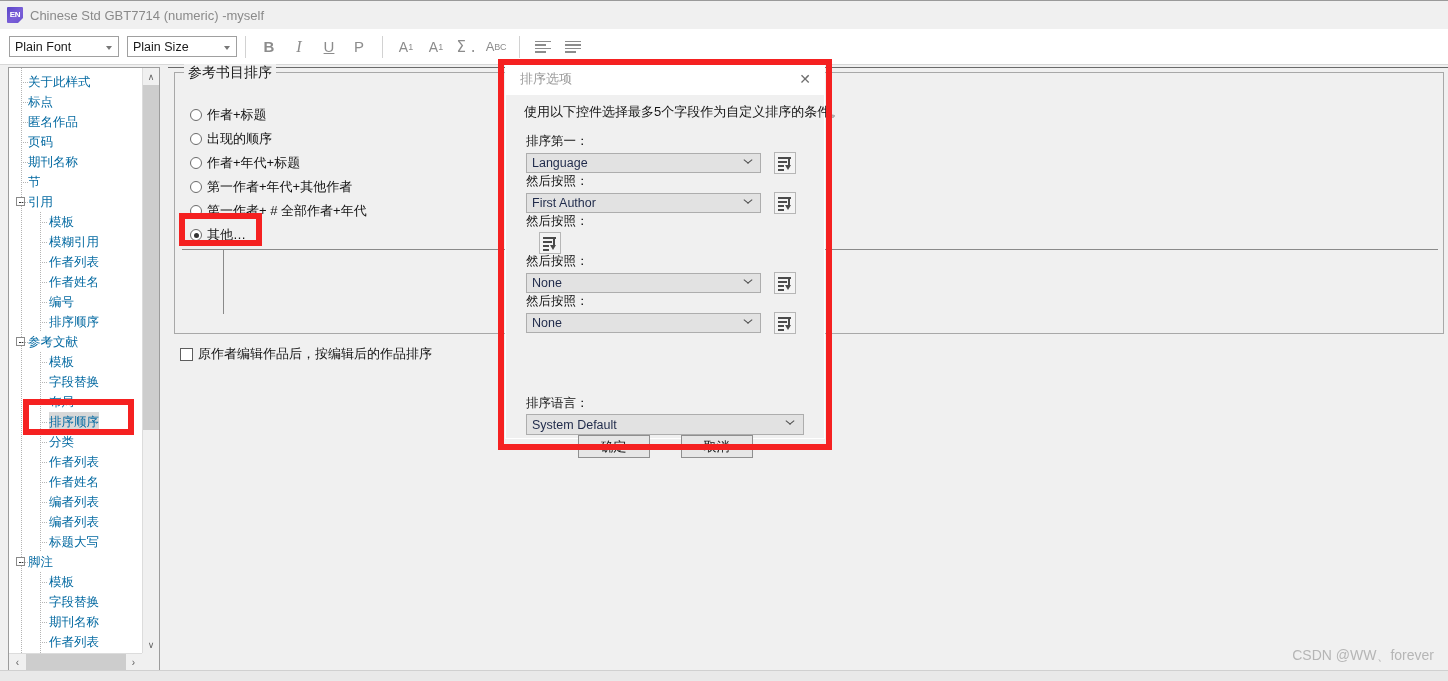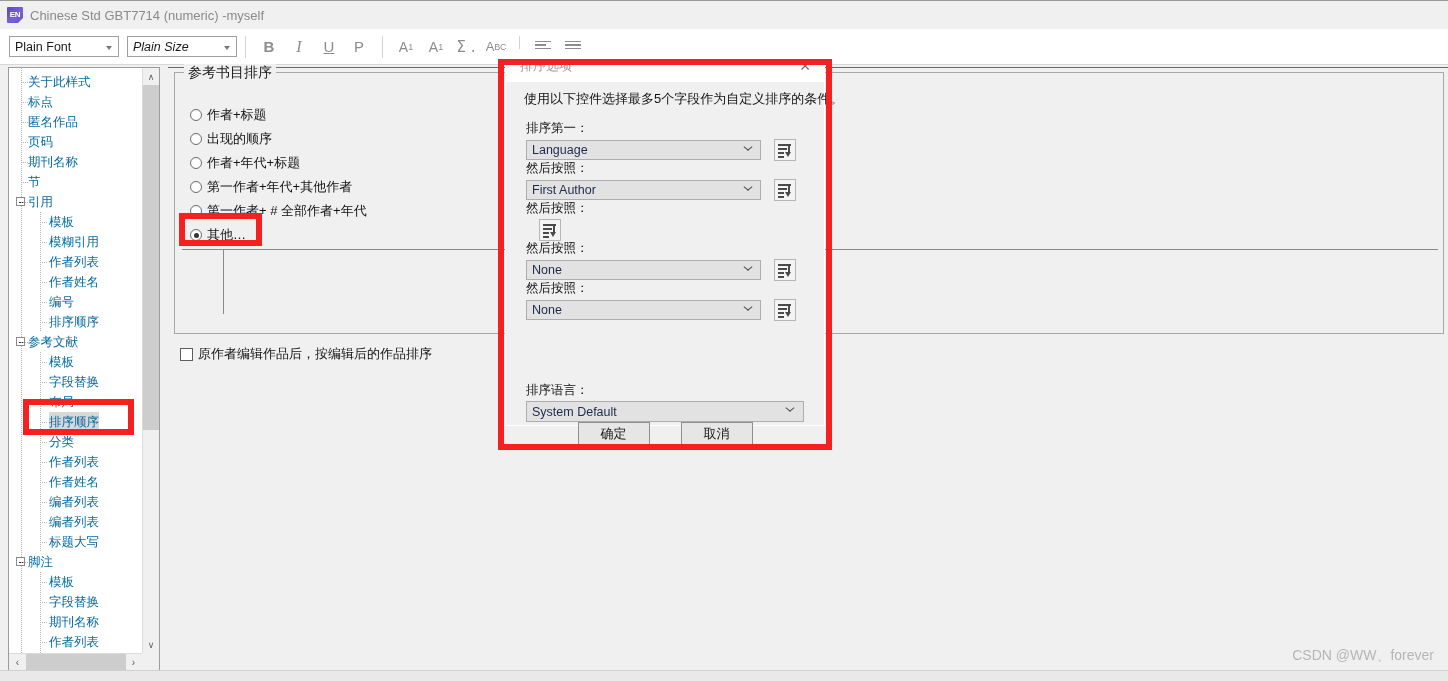--- a/index.html
+++ b/index.html
@@ -60,21 +60,21 @@
     height: 21px; width: 110px;
     border: 1px solid #a0a0a0;
     background: #fff;
     font-size: 12.5px; color: #1a1a1a;
     display: flex; align-items: center;
     padding-left: 5px;
     position: relative;
     font-family: "Liberation Sans", sans-serif;
   }
   .combo-tool:first-child { margin-left: 9px; }
-  .combo-tool + .combo-tool { margin-left: 8px; font-style: italic; }
+  .combo-tool + .combo-tool { margin-left: 8px; }
   .combo-tool .cbarrow {
     position: absolute; right: 6px; top: 50%;
     width: 0; height: 0; margin-top: -1px;
     border-left: 3.5px solid transparent;
     border-right: 3.5px solid transparent;
     border-top: 4px solid #777;
   }
   .tb-sep {
     width: 1px; height: 22px; background: #d2d2d2; margin: 0 8px;
   }
@@ -225,21 +225,21 @@
   
   .redbox {
     position: absolute; border: 6px solid #f52121; pointer-events:none;
   }
   #red-sort-order { left: 23px; top: 398px; width: 111px; height: 36px; }
   #red-other      { left: 179px; top: 212px; width: 83px; height: 33px; }
   #red-dialog     { left: 498px; top: 58px; width: 334px; height: 391px; }
 
   
   .dialog {
-    position: absolute; left: 505px; top: 48px; width: 320px; height: 377px;
+    position: absolute; left: 505px; top: 61px; width: 320px; height: 377px;
     background: #f0f0f0;
     border: 1px solid #ffffff;
     box-shadow: none;
   }
   .dlg-titlebar {
     position:absolute; left:0; top:0; right:0; height: 32px;
     background: #ffffff;
     display:flex; align-items:center;
   }
   .dlg-title {

